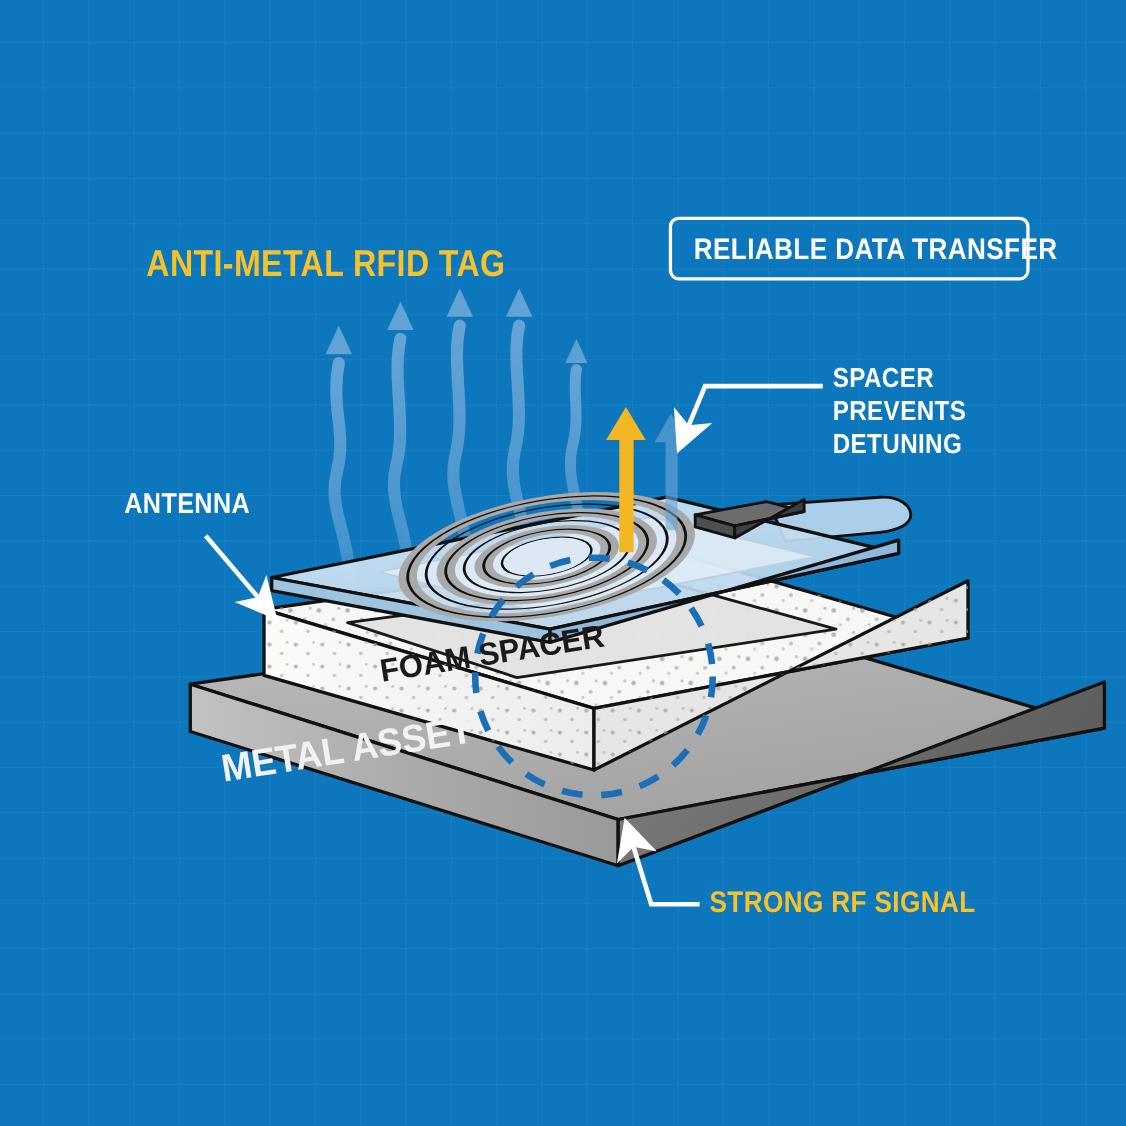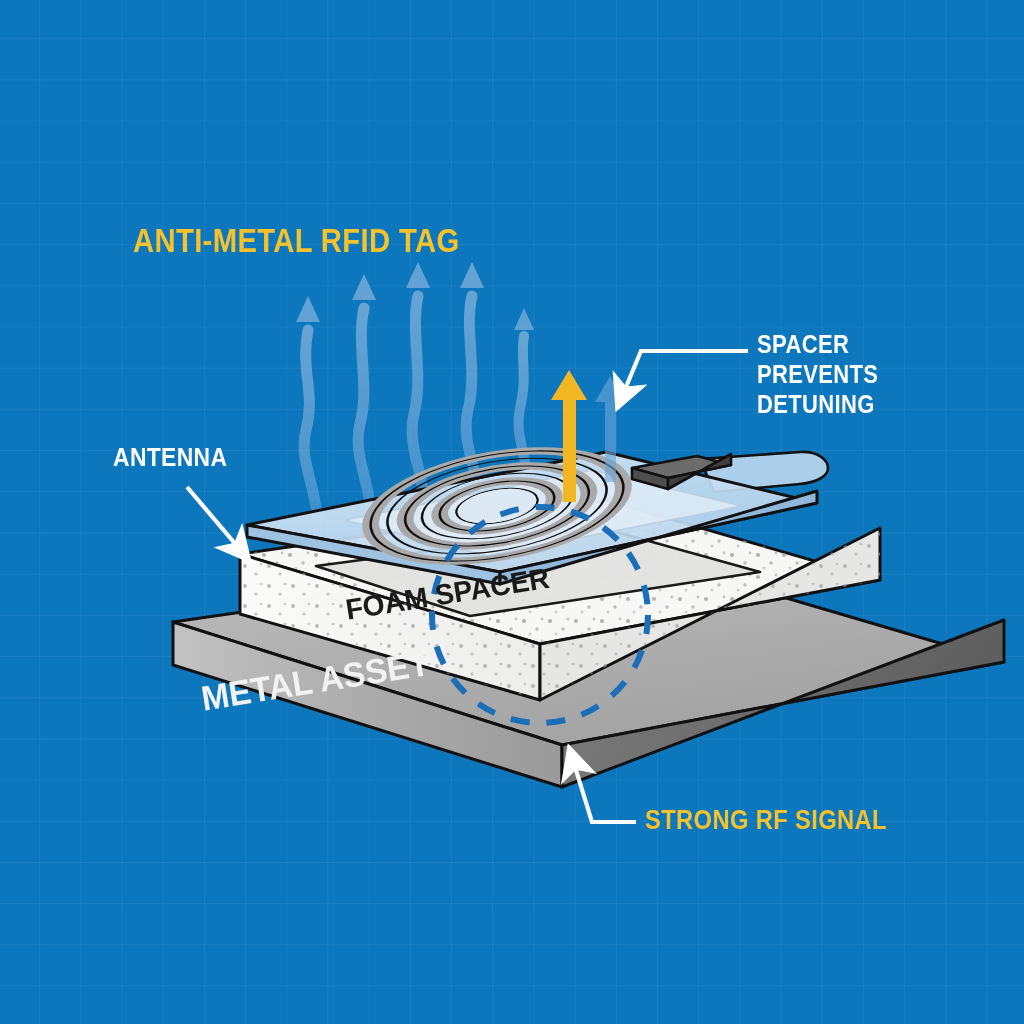--- a/index.html
+++ b/index.html
@@ -209,20 +209,23 @@
       <path d="M636,822 L592,822 L572,757" marker-end="url(#whiteArrow)"></path>
     </g>
 
     <text class="svgtext" x="358" y="618" font-size="29" fill="#1a1a1a" transform="rotate(-9 358 618) scale(0.97,1)" id="svg-foam-label">FOAM SPACER</text>
 
     <text class="svgtext" x="214" y="709" font-size="35" fill="#f2f2f2" transform="rotate(-9 214 709) scale(0.95,1)" id="svg-metal-label">METAL ASSET</text>
   </svg>
 
   <div class="txt cond" id="title">ANTI-METAL RFID TAG</div>
 
+  <div id="badge">
+    <div class="cond" id="badge-label">RELIABLE DATA TRANSFER</div>
+  </div>
 
   <div class="txt cond" id="spacer-note"><span>SPACER</span><br><span>PREVENTS</span><br><span>DETUNING</span></div>
 
   <div class="txt cond" id="antenna-label">ANTENNA</div>
 
   <div class="txt cond" id="rf-label">STRONG RF SIGNAL</div>
 
 </div>
 
 </body></html>

